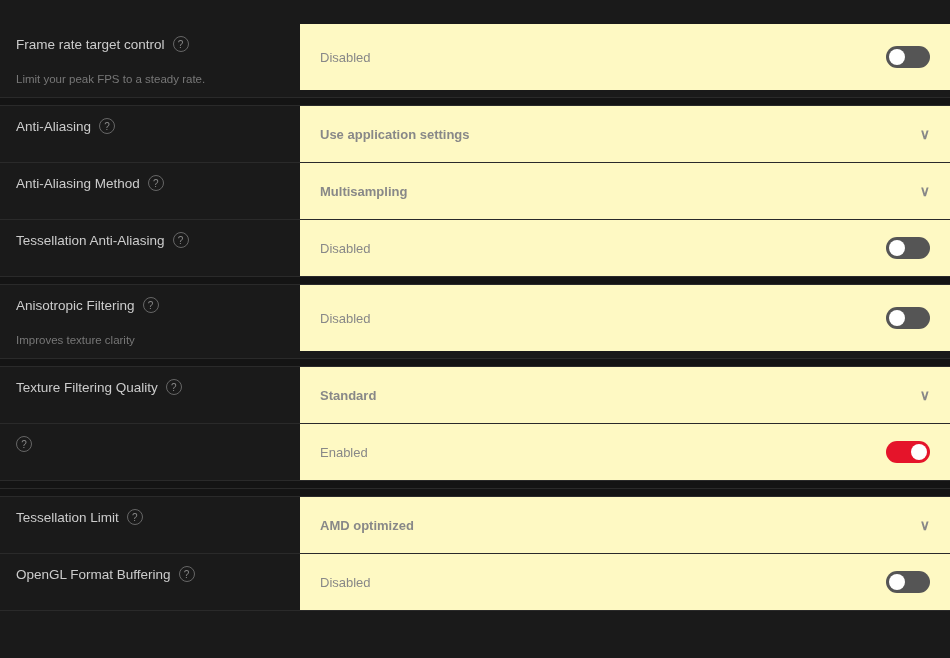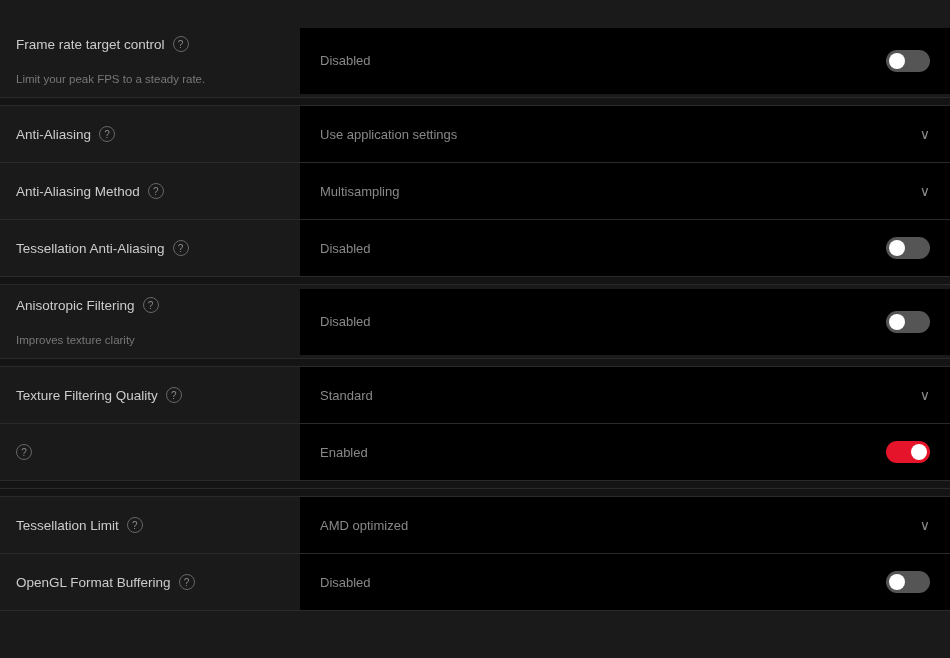--- a/index.html
+++ b/index.html
@@ -39,21 +39,20 @@
       font-size: 14px;
       font-weight: 500;
     }
 
     .settings-list {
       background: #1a1a1a;
     }
 
     .setting-row {
       display: flex;
-      align-items: center;
       border-bottom: 1px solid #2a2a2a;
       min-height: 56px;
     }
 
     .setting-row.has-desc {
       min-height: 66px;
     }
 
     .setting-label-col {
       width: 300px;
@@ -85,40 +84,41 @@
       border: 1px solid #666;
       border-radius: 50%;
       color: #888;
       font-size: 10px;
       cursor: pointer;
       flex-shrink: 0;
     }
 
     .setting-control-col {
       flex: 1;
-      background: #000000;
+      background: #fef9c3;
       padding: 0 20px;
       height: 100%;
       display: flex;
       align-items: center;
       min-height: inherit;
     }
 
     .setting-row.has-desc .setting-control-col {
       min-height: 66px;
     }
 
     .dropdown-control {
       display: flex;
       align-items: center;
       justify-content: space-between;
       width: 100%;
       color: #888;
       font-size: 13px;
       cursor: pointer;
+      font-weight: bold;
     }
 
     .dropdown-arrow {
       color: #888;
       font-size: 14px;
     }
 
     
     .toggle-switch {
       position: relative;

